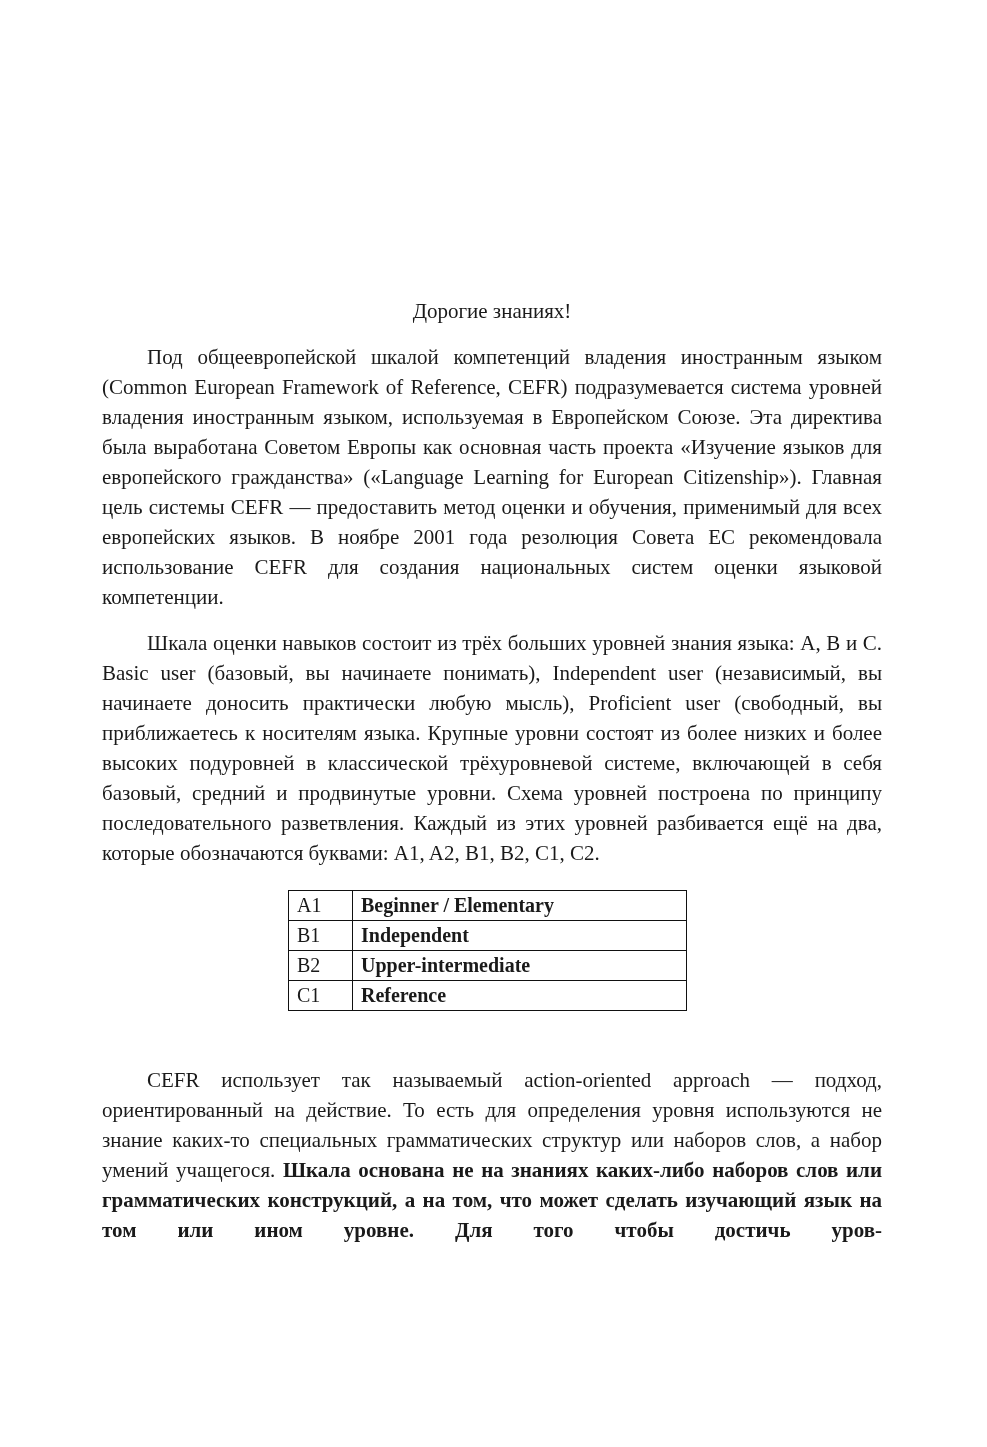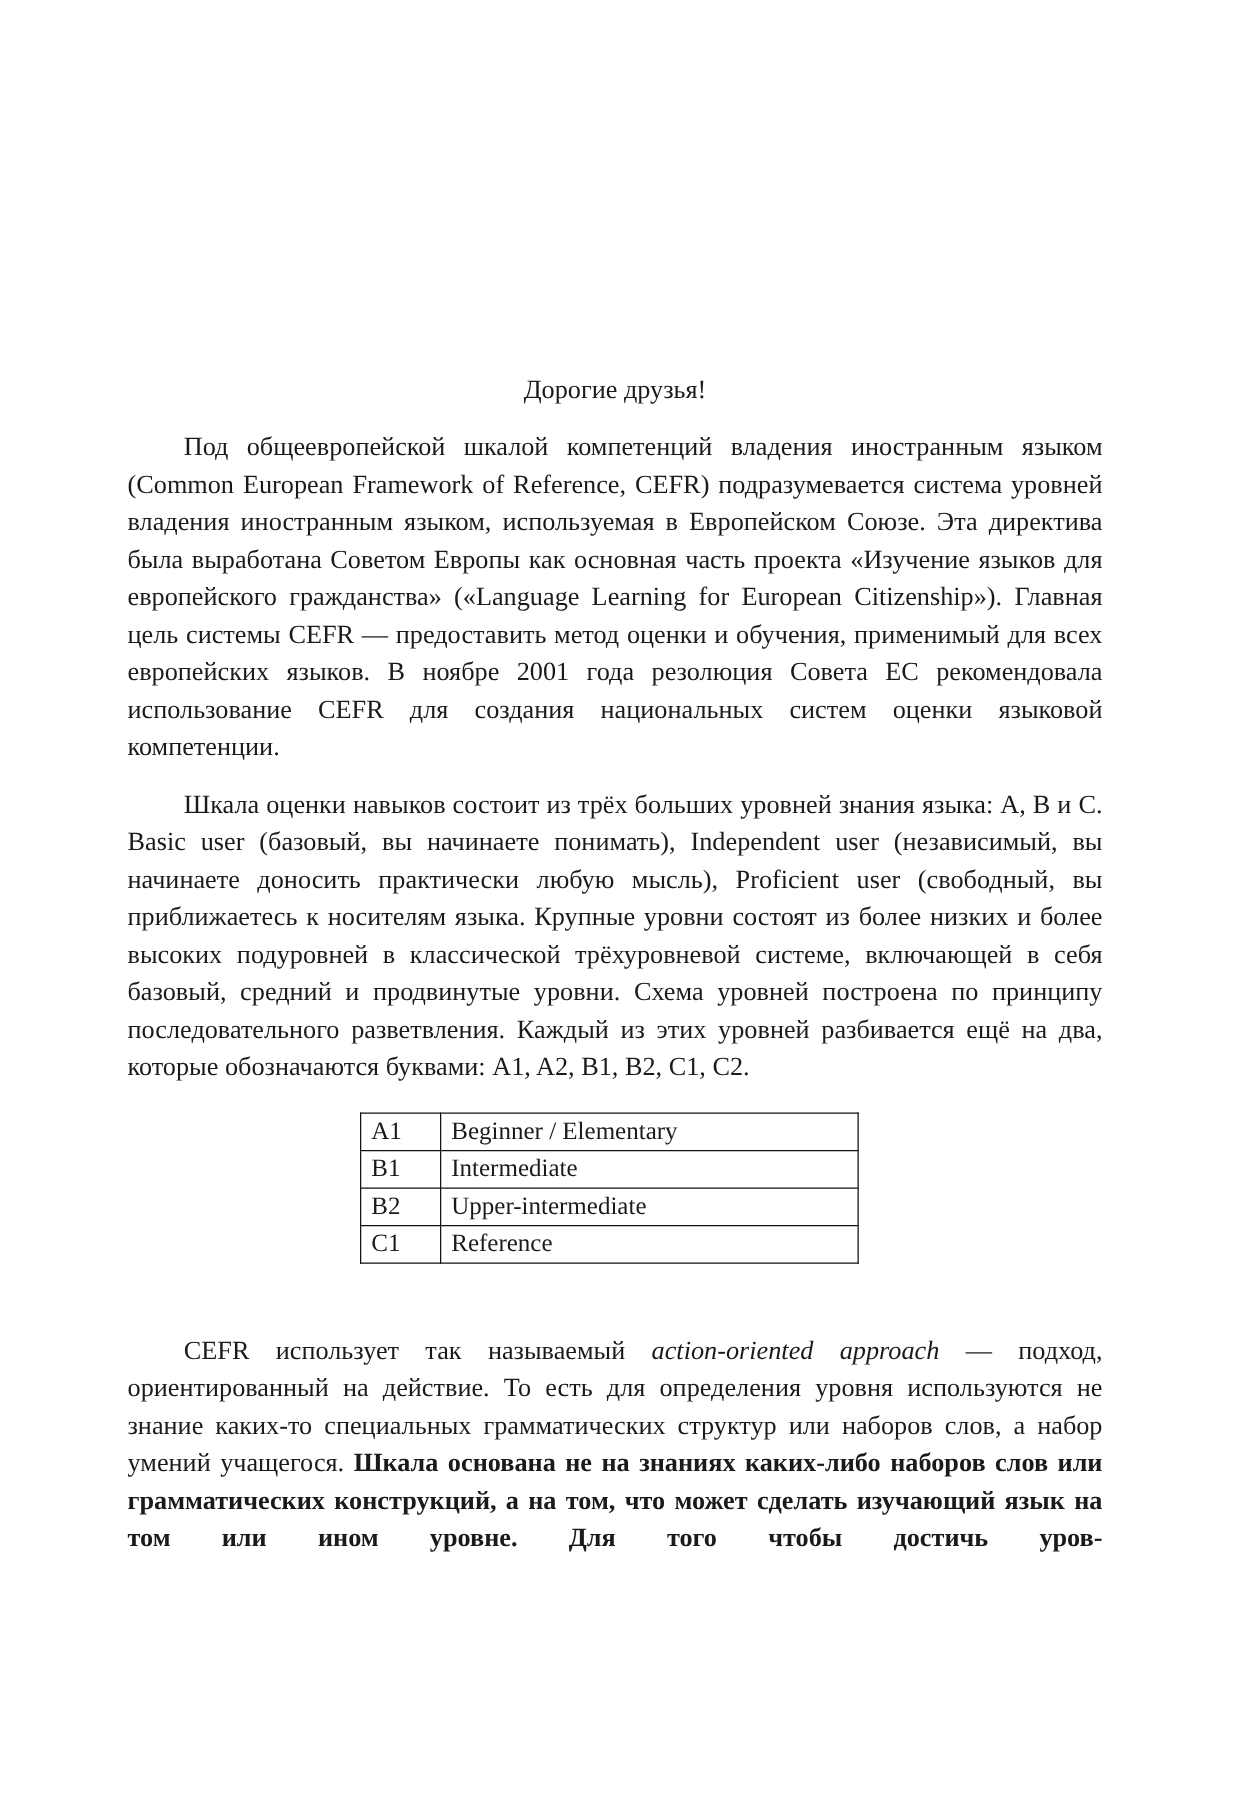--- a/index.html
+++ b/index.html
@@ -70,51 +70,52 @@
     padding: 2px 0 3px 8px;
     height: 24px;
     vertical-align: middle;
     white-space: nowrap;
   }
   table.levels-table td.code-cell {
     width: 55px;
   }
   table.levels-table td.name-cell {
     width: 325px;
+    font-weight: bold;
   }
 
   .after-table-gap {
     height: 38px;
   }
 
-  .italic-run { font-style: italic; }
+  .italic-run { }
   .bold-run   { font-weight: bold; }
 </style>
 </head>
 <body>
 
 <div class="page">
 
-  <h1 class="doc-heading">Дорогие друзья!</h1>
+  <h1 class="doc-heading">Дорогие знаниях!</h1>
 
   <p class="para">Под общеевропейской шкалой компетенций владения иностранным языком (Common European Framework of Reference, CEFR) подразумевается система уровней владения иностранным языком, используемая в Европейском Союзе. Эта директива была выработана Советом Европы как основная часть проекта «Изучение языков для европейского гражданства» («Language Learning for European Citizenship»). Главная цель системы CEFR — предоставить метод оценки и обучения, применимый для всех европейских языков. В ноябре 2001 года резолюция Совета ЕС рекомендовала использование CEFR для создания национальных систем оценки языковой компетенции.</p>
 
 
   <p class="para">Шкала оценки навыков состоит из трёх больших уровней знания языка: A, B и C. Basic user (базовый, вы начинаете понимать), Independent user (независимый, вы начинаете доносить практически любую мысль), Proficient user (свободный, вы приближаетесь к носителям языка. Крупные уровни состоят из более низких и более высоких подуровней в классической трёхуровневой системе, включающей в себя базовый, средний и продвинутые уровни. Схема уровней построена по принципу последовательного разветвления. Каждый из этих уровней разбивается ещё на два, которые обозначаются буквами: A1, A2, B1, B2, C1, C2.</p>
 
   <div class="levels-table-wrap">
     <table class="levels-table">
       <tbody>
         <tr>
           <td class="code-cell">A1</td>
           <td class="name-cell">Beginner / Elementary</td>
         </tr>
         <tr>
           <td class="code-cell">B1</td>
-          <td class="name-cell">Intermediate</td>
+          <td class="name-cell">Independent</td>
         </tr>
         <tr>
           <td class="code-cell">B2</td>
           <td class="name-cell">Upper-intermediate</td>
         </tr>
         <tr>
           <td class="code-cell">C1</td>
           <td class="name-cell">Reference</td>
         </tr>
       </tbody>

